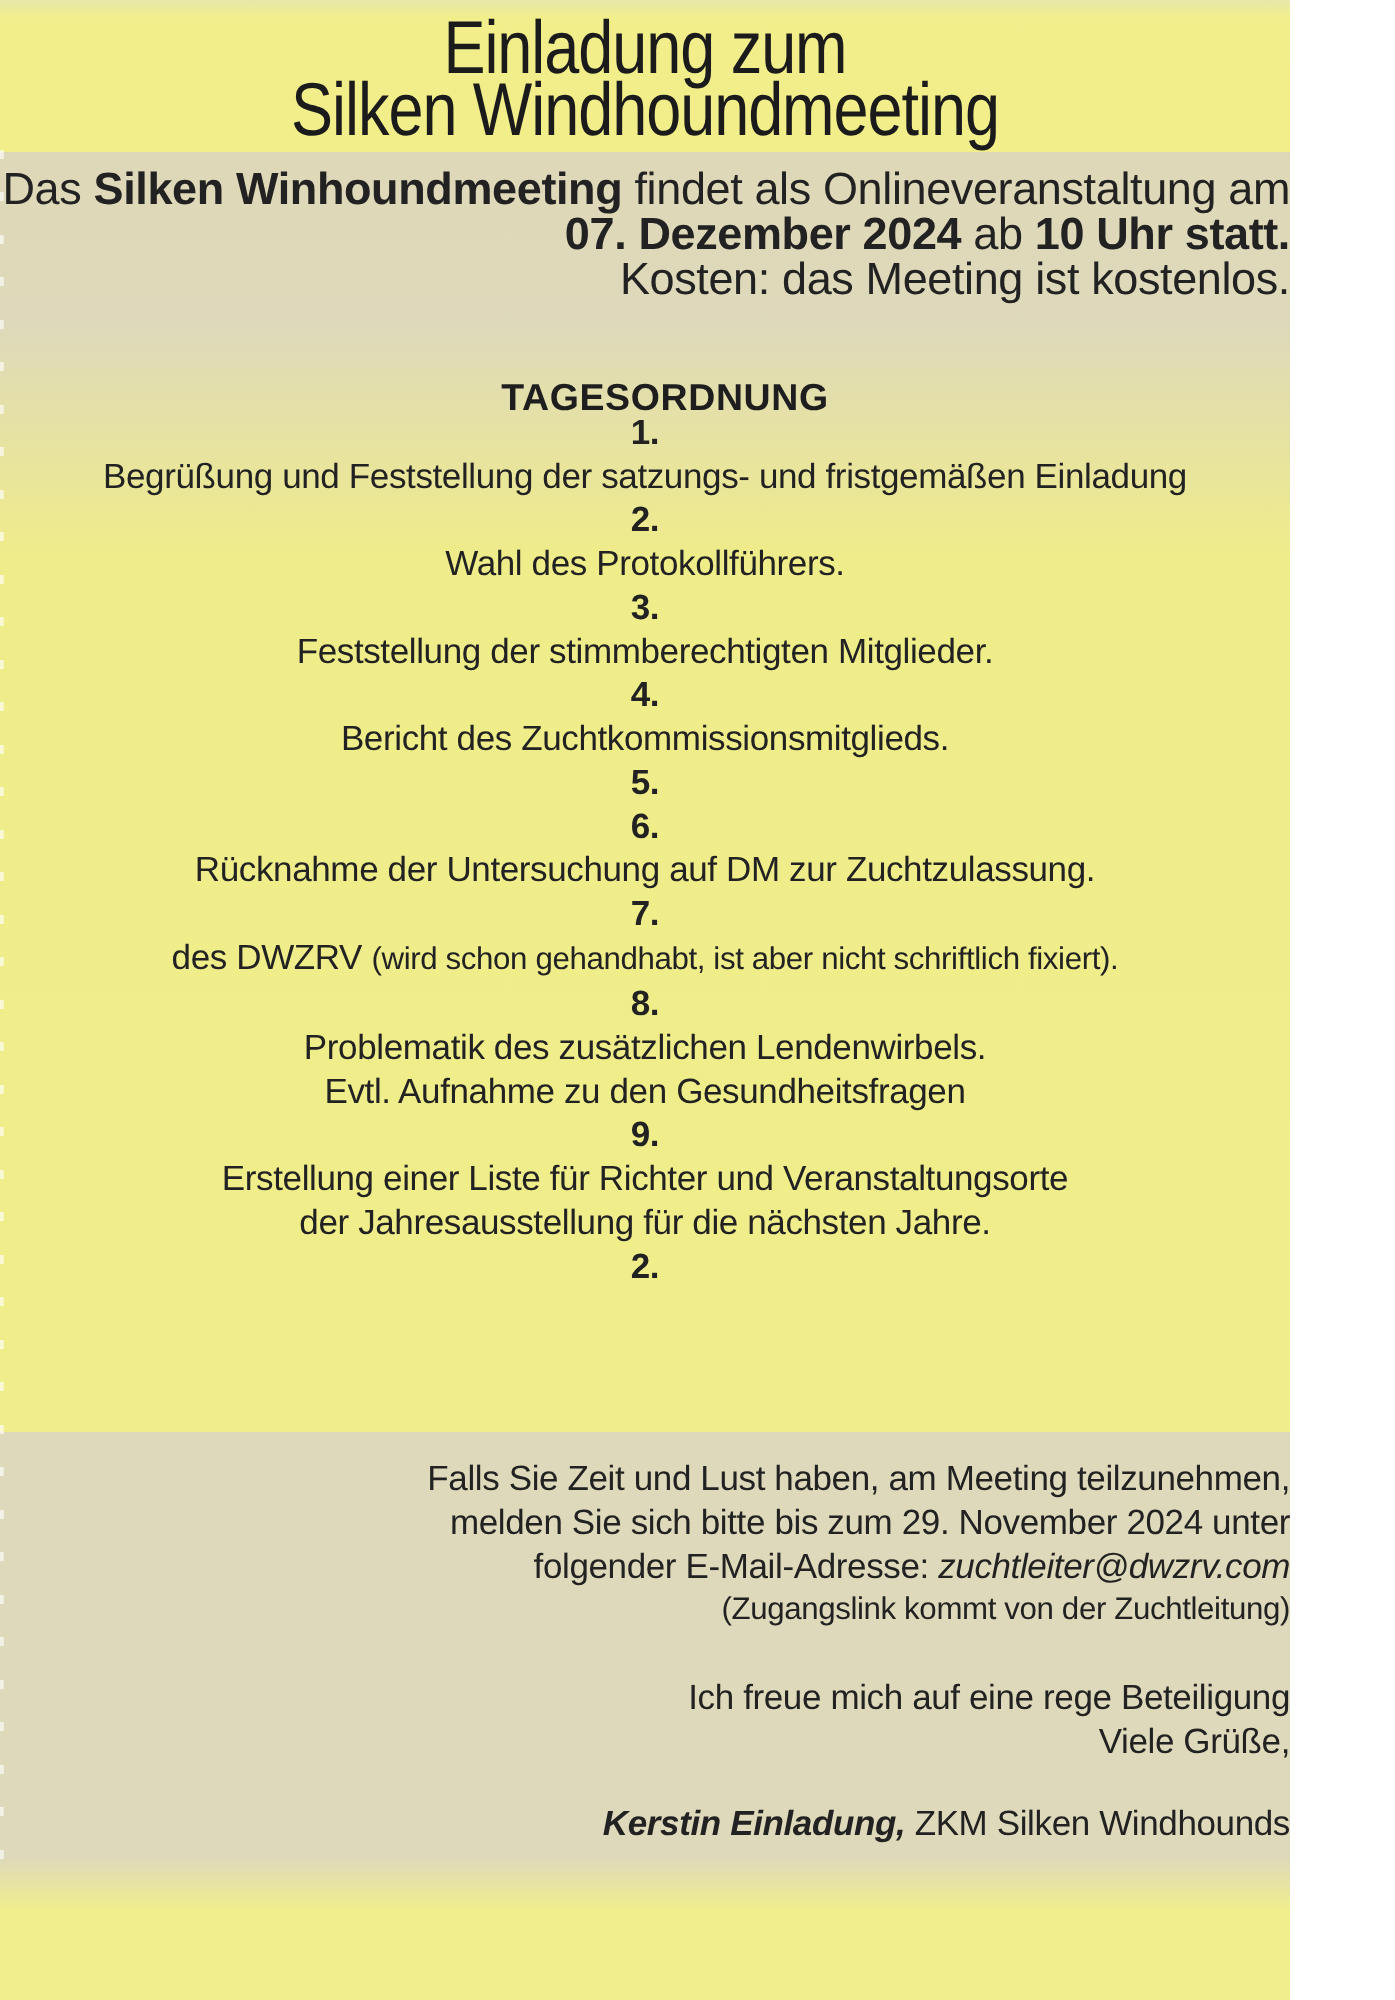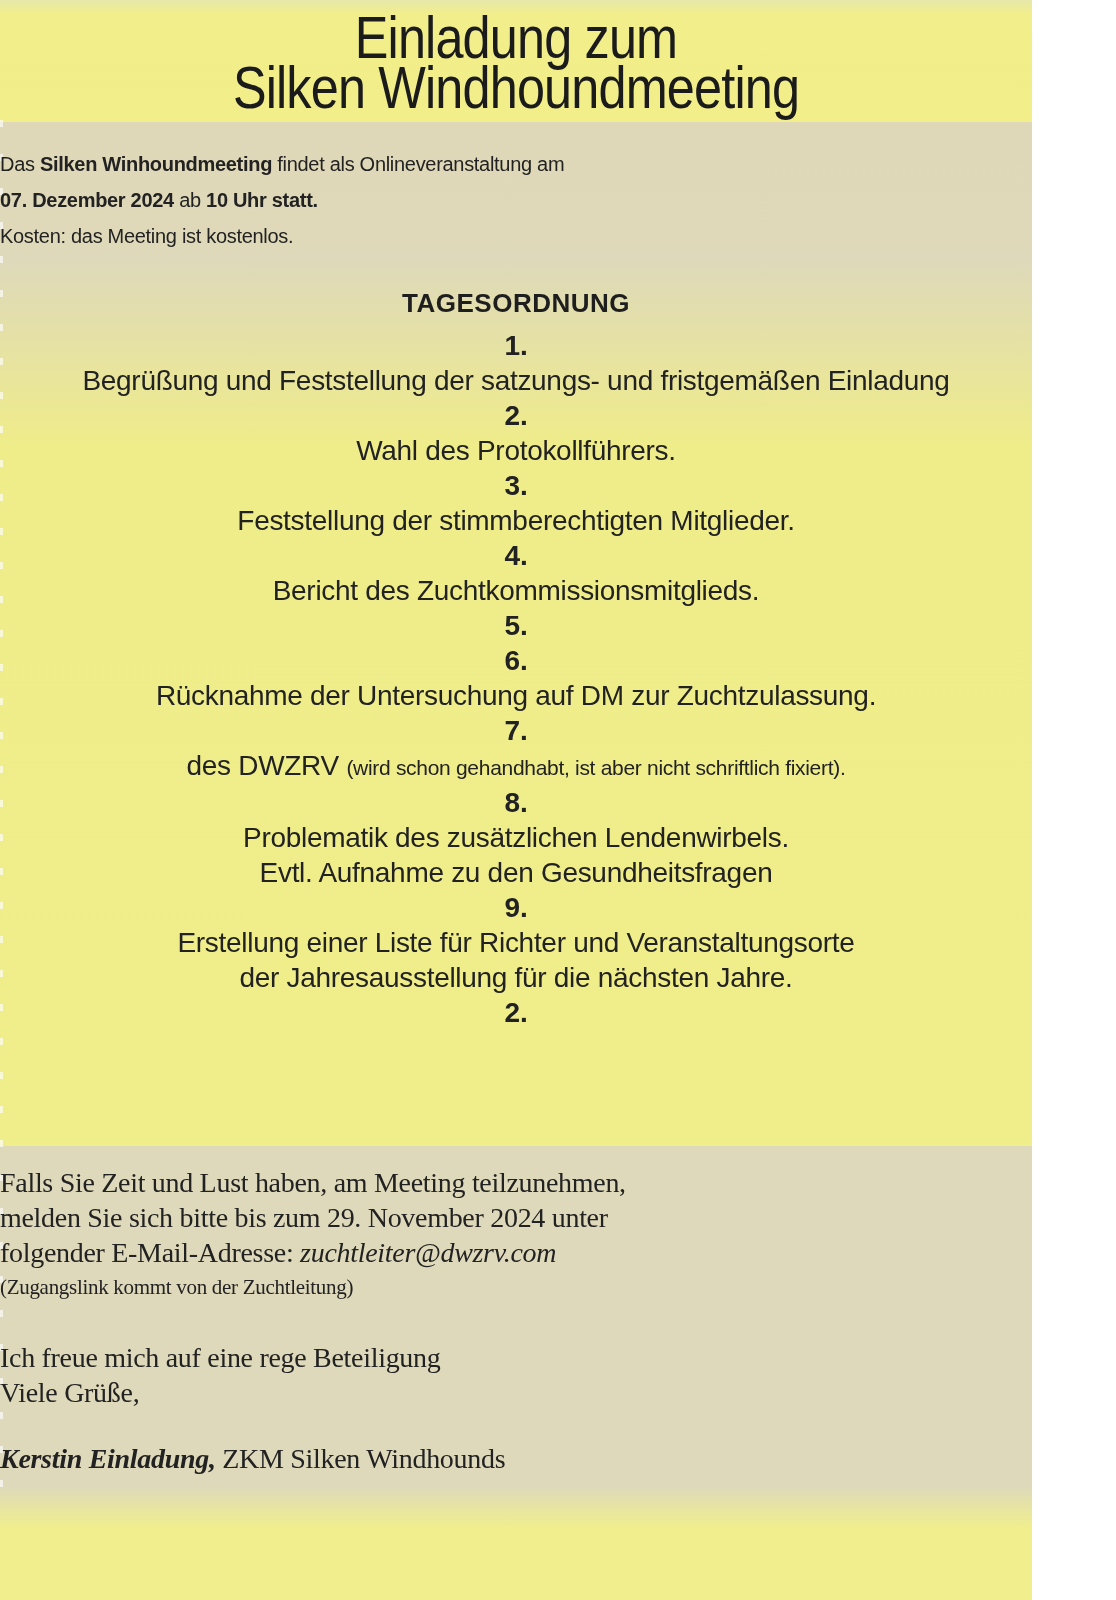--- a/index.html
+++ b/index.html
@@ -32,37 +32,37 @@
     pointer-events:none;
   }
   .title-block{
     position:absolute;top:13px;left:0;width:100%;
     text-align:center;
     font-size:60px;line-height:50px;font-weight:400;
     letter-spacing:-1px;color:#1b1b1b;
     transform:scaleX(0.84);
   }
   .intro{
-    position:absolute;top:146px;left:0;width:100%;
-    text-align:left;font-size:20px;line-height:36px;letter-spacing:-0.3px;
+    position:absolute;top:133px;left:0;width:100%;
+    text-align:right;font-size:36px;line-height:36px;letter-spacing:-0.3px;
   }
   .agenda-heading{
-    position:absolute;top:287px;left:0;width:100%;margin:0;
-    text-align:center;font-size:26px;line-height:32px;font-weight:700;
+    position:absolute;top:287px;left:0;width:100%;margin:16px;
+    text-align:center;font-size:30px;line-height:32px;font-weight:700;
     letter-spacing:0.5px;color:#1e1e1e;
   }
   .agenda{
     position:absolute;top:328px;left:0;width:100%;
     text-align:center;font-size:28px;line-height:35px;letter-spacing:-0.3px;
   }
   .agenda-line.num{font-weight:700;}
-  .small{font-size:21px;}
+  .small{font-size:25px;}
   .outro{
     position:absolute;left:0;width:100%;
-    text-align:left;font-size:28px;line-height:35px;letter-spacing:-0.3px;font-family:Liberation Serif, serif;
+    text-align:right;font-size:28px;line-height:35px;letter-spacing:-0.3px;
   }
   .outro-a{top:1165px;}
   .outro-b{top:1340px;}
   .outro-c{top:1441px;}
   .email{font-style:italic;}
   .sig-name{font-style:italic;font-weight:700;}
   b{font-weight:700;}
 </style>
 </head>
 <body>

